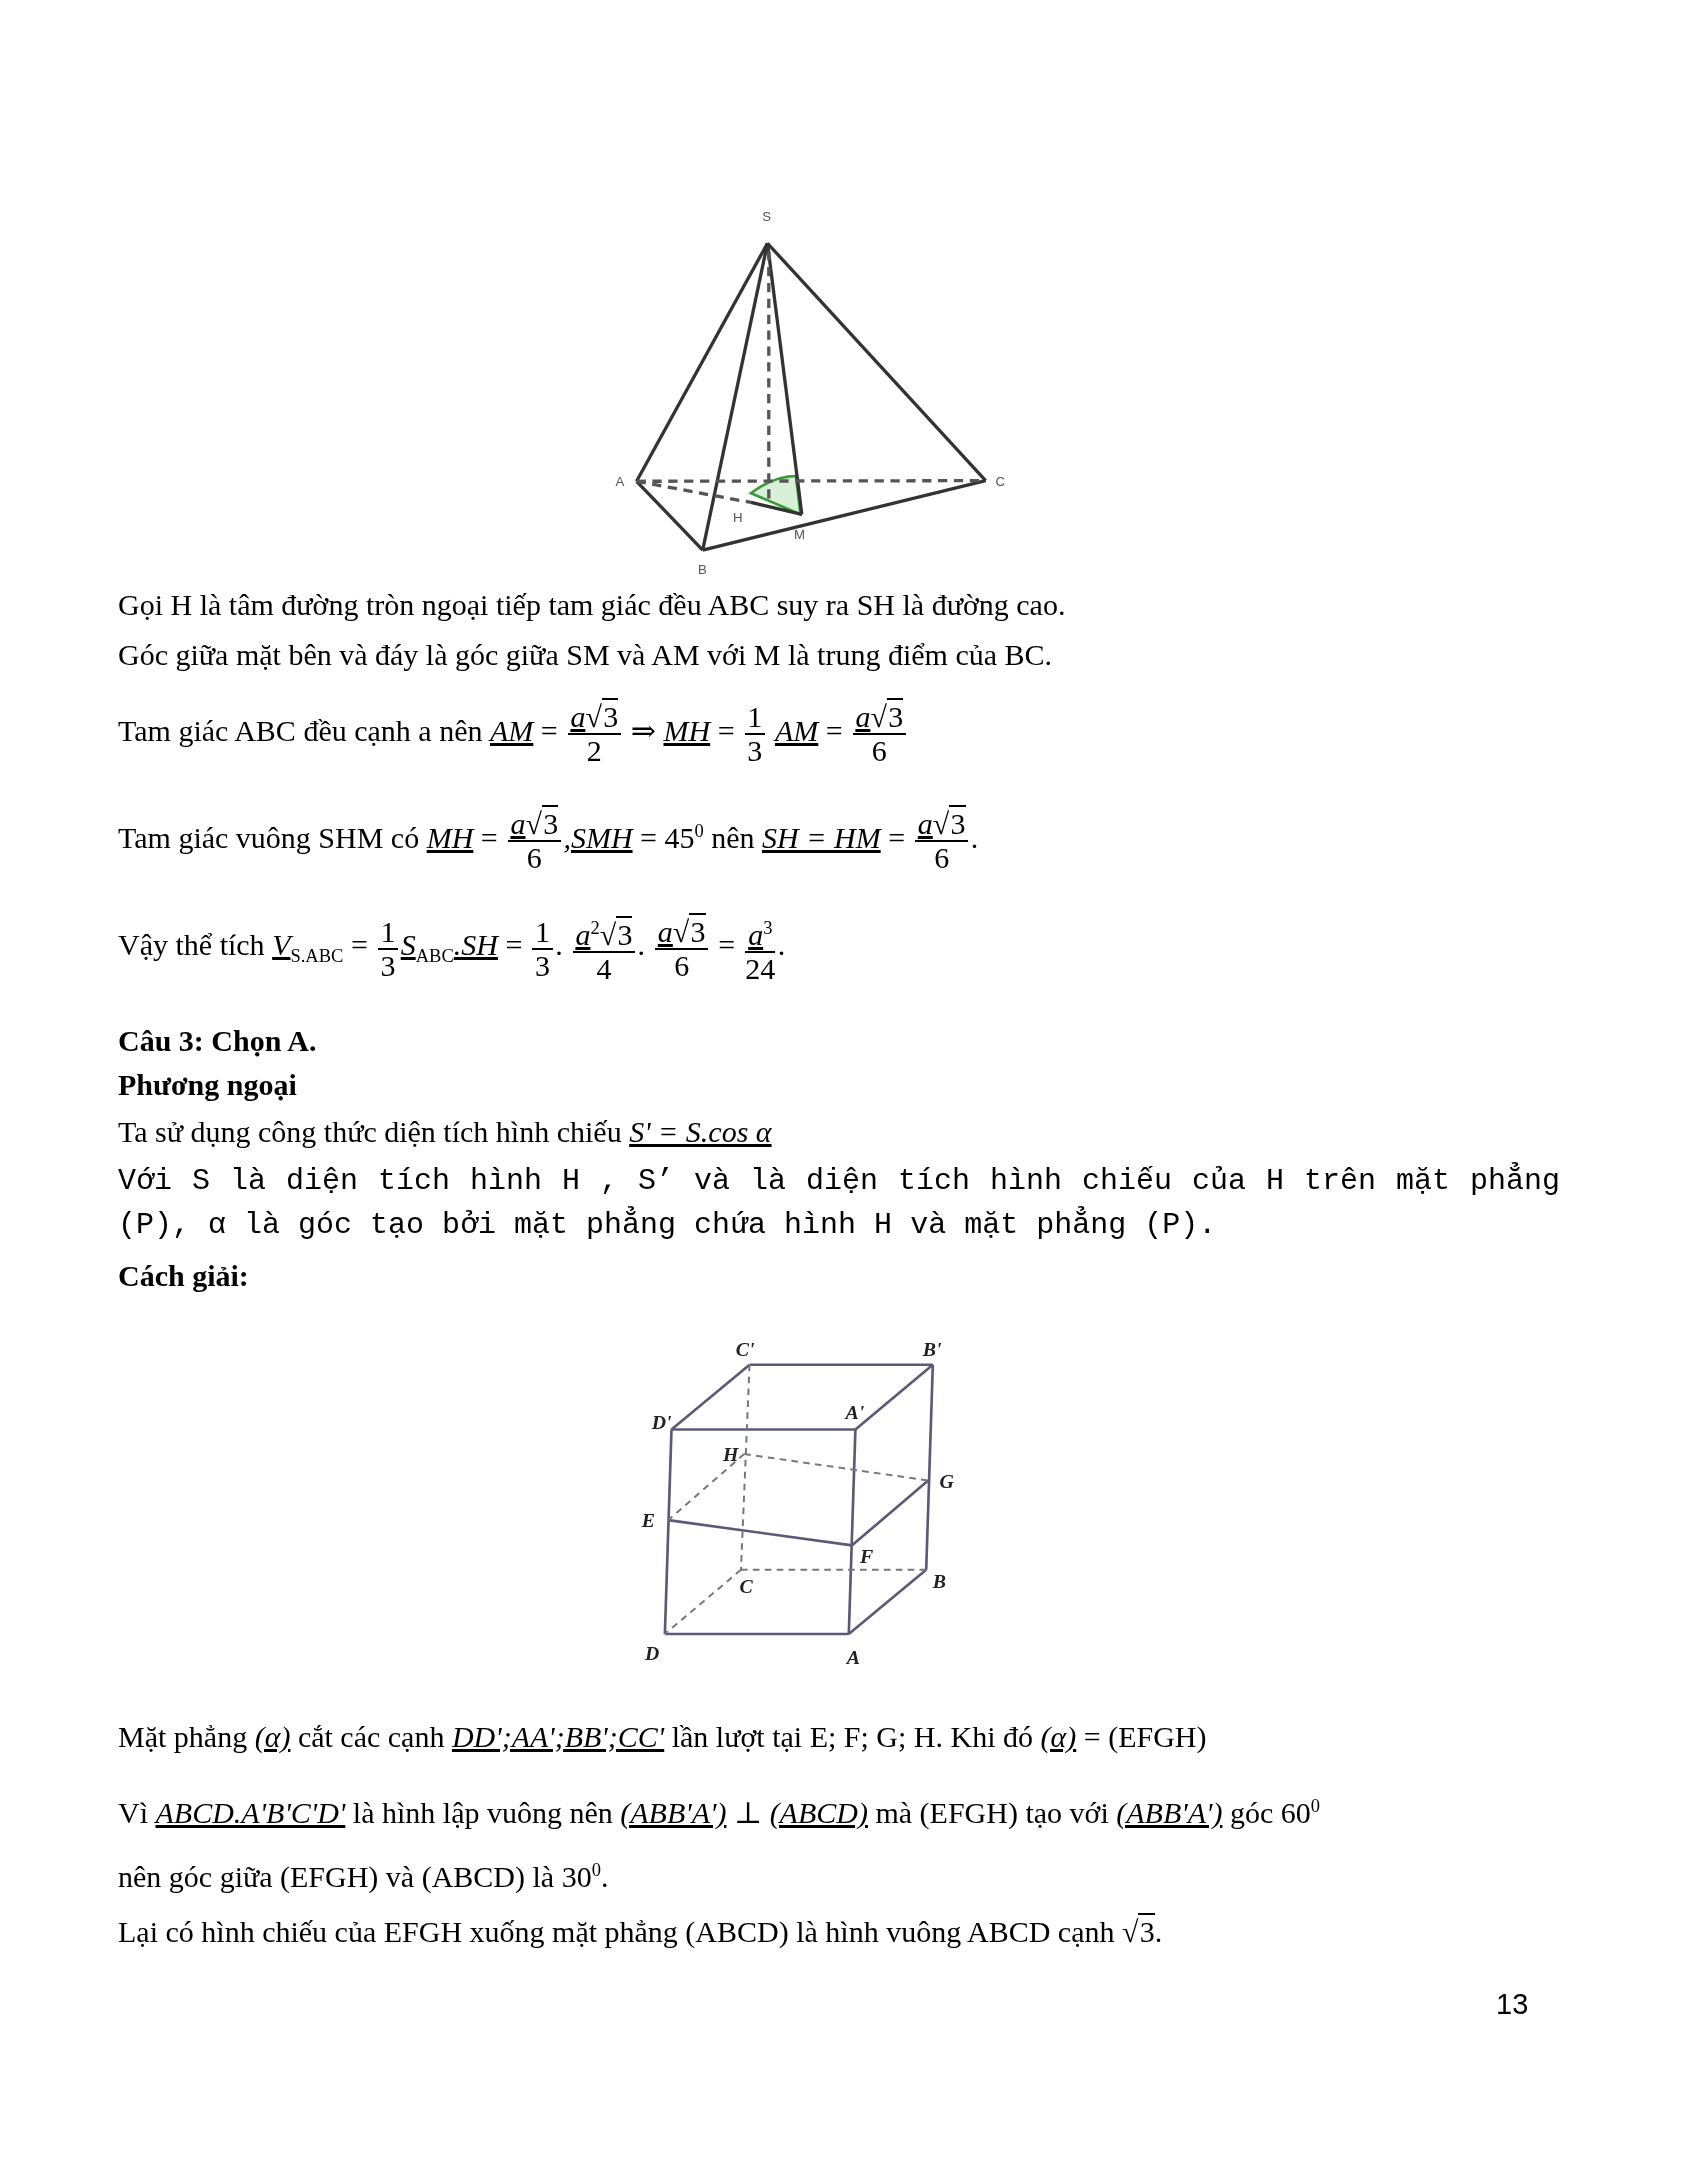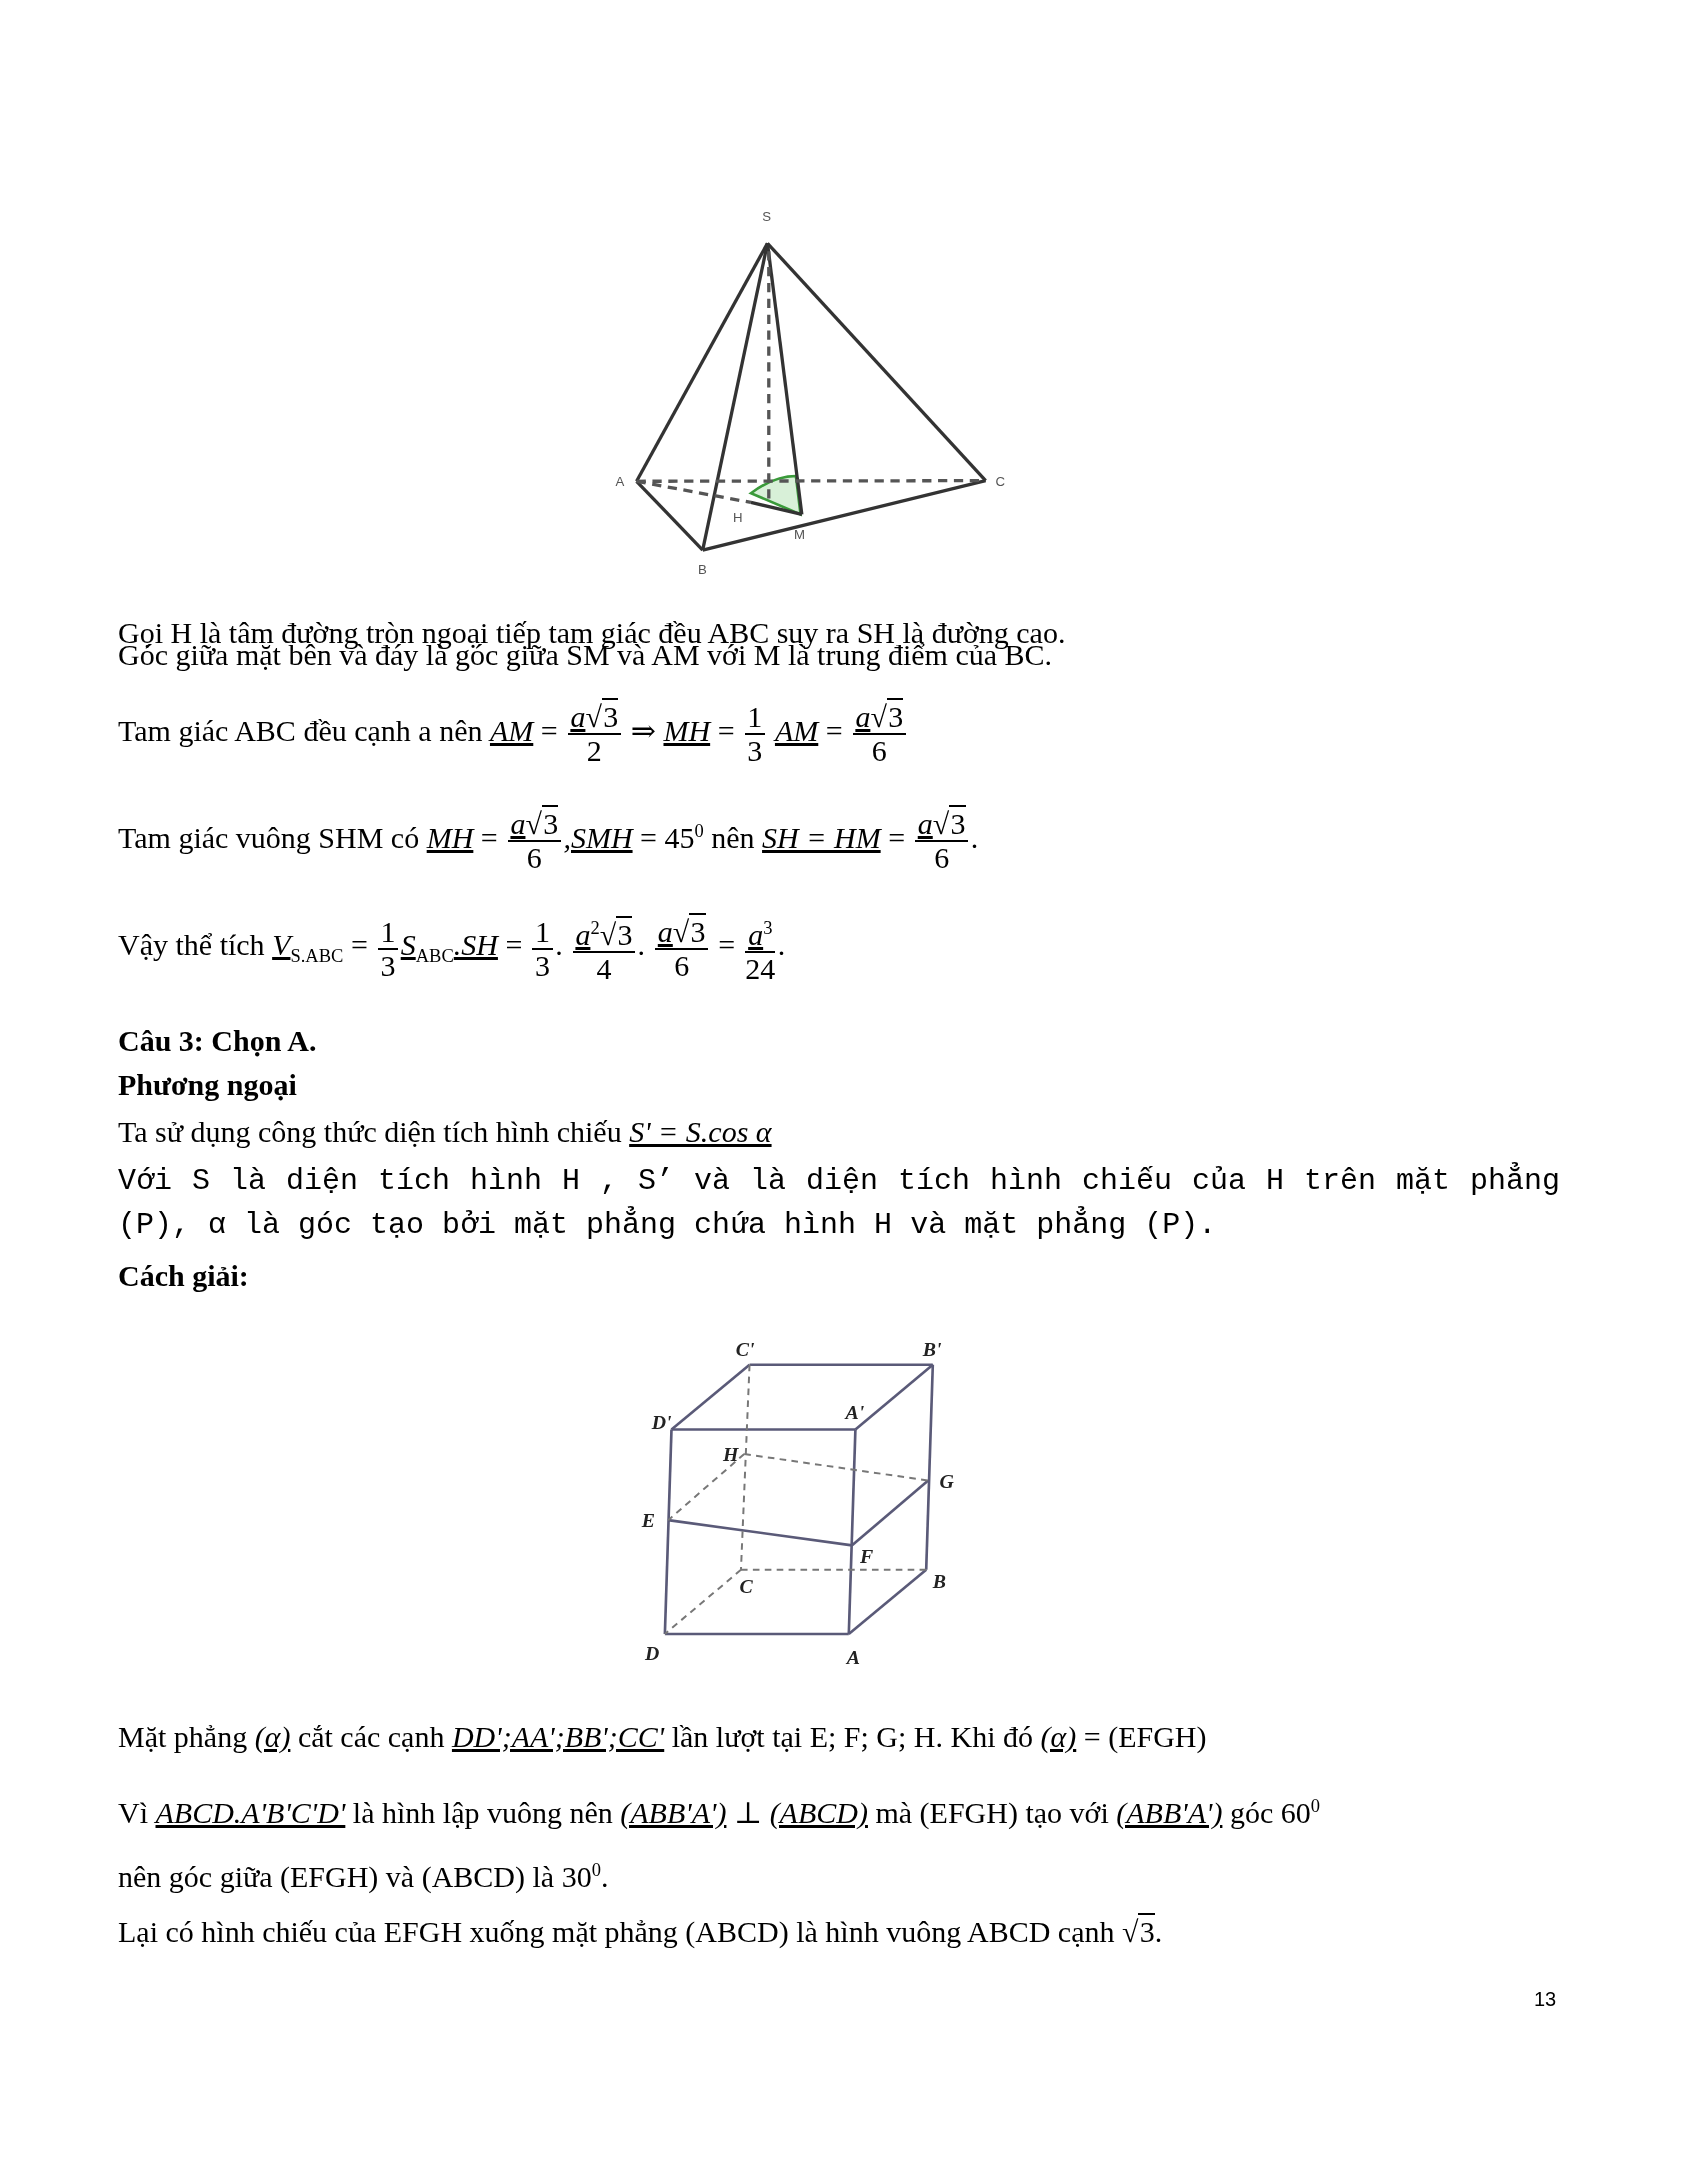--- a/index.html
+++ b/index.html
@@ -9,21 +9,21 @@
   .bold { font-weight:bold; }
   .m { font-style:italic;text-decoration:underline; }
   .frac { display:inline-block; vertical-align:middle; text-align:center; margin:0 2.6px; }
   .frac > span { display:block; line-height:32px; }
   .frac > .num { border-bottom:2px solid #000; padding:0 2.6px;text-align:center; }
   .sqrt { display:inline-block; }
   .sqrt .rad { border-top:2px solid #000; padding-left:1.3px; font-style:normal; }
   sup.s { font-size:18.5px; vertical-align:super; }
   sub.s { font-size:18.5px; }
   .just { width:1442px; white-space:normal; text-align:justify;font-family:Liberation Mono, monospace; }
-  .pageno { position:absolute; left:1534px; top:1988px; font-family:"Liberation Sans", "DejaVu Sans", sans-serif; font-size:20px; }
+  .pageno { position:absolute; left:1496px; top:1988px; font-family:"Liberation Sans", "DejaVu Sans", sans-serif; font-size:29px; }
   svg { position:absolute; }
   .lbl { font-family:"Liberation Sans","DejaVu Sans",sans-serif; font-size:20px; fill:#555; }
   .clbl { font-family:"Liberation Serif","DejaVu Serif",serif; font-size:30px; font-weight:bold; font-style:italic; fill:#222; }
 </style>
 </head>
 <body>
 
 <svg width="1687" height="595" style="left:0;top:0" viewBox="0 0 2550 900">
   <g stroke="#333" stroke-width="5" fill="none">
     <path d="M1135 746 Q1170 720 1203 720 L1210 778 Z" fill="#d8f0d8" stroke="#3a9a3a" stroke-width="4"></path>
@@ -41,21 +41,21 @@
     <line x1="1162" y1="380" x2="1162" y2="760"></line>
   </g>
   <text class="lbl" x="1152" y="335">S</text>
   <text class="lbl" x="930" y="735">A</text>
   <text class="lbl" x="1505" y="735">C</text>
   <text class="lbl" x="1055" y="868">B</text>
   <text class="lbl" x="1108" y="790">H</text>
   <text class="lbl" x="1200" y="815">M</text>
 </svg>
 
-<div class="line" style="top:614px">Gọi H là tâm đường tròn ngoại tiếp tam giác đều ABC suy ra SH là đường cao.</div>
+<div class="line" style="top:586px">Gọi H là tâm đường tròn ngoại tiếp tam giác đều ABC suy ra SH là đường cao.</div>
 <div class="line" style="top:636px">Góc giữa mặt bên và đáy là góc giữa SM và AM với M là trung điểm của BC.</div>
 
 <div class="line" style="top:701px">
   <span>Tam giác ABC đều cạnh a nên</span>
   <span class="m">AM</span>
   <span>=</span>
   <span class="frac">
     <span class="num"><span class="m">a</span>√<span class="sqrt"><span class="rad">3</span></span></span>
     <span>2</span>
   </span>

